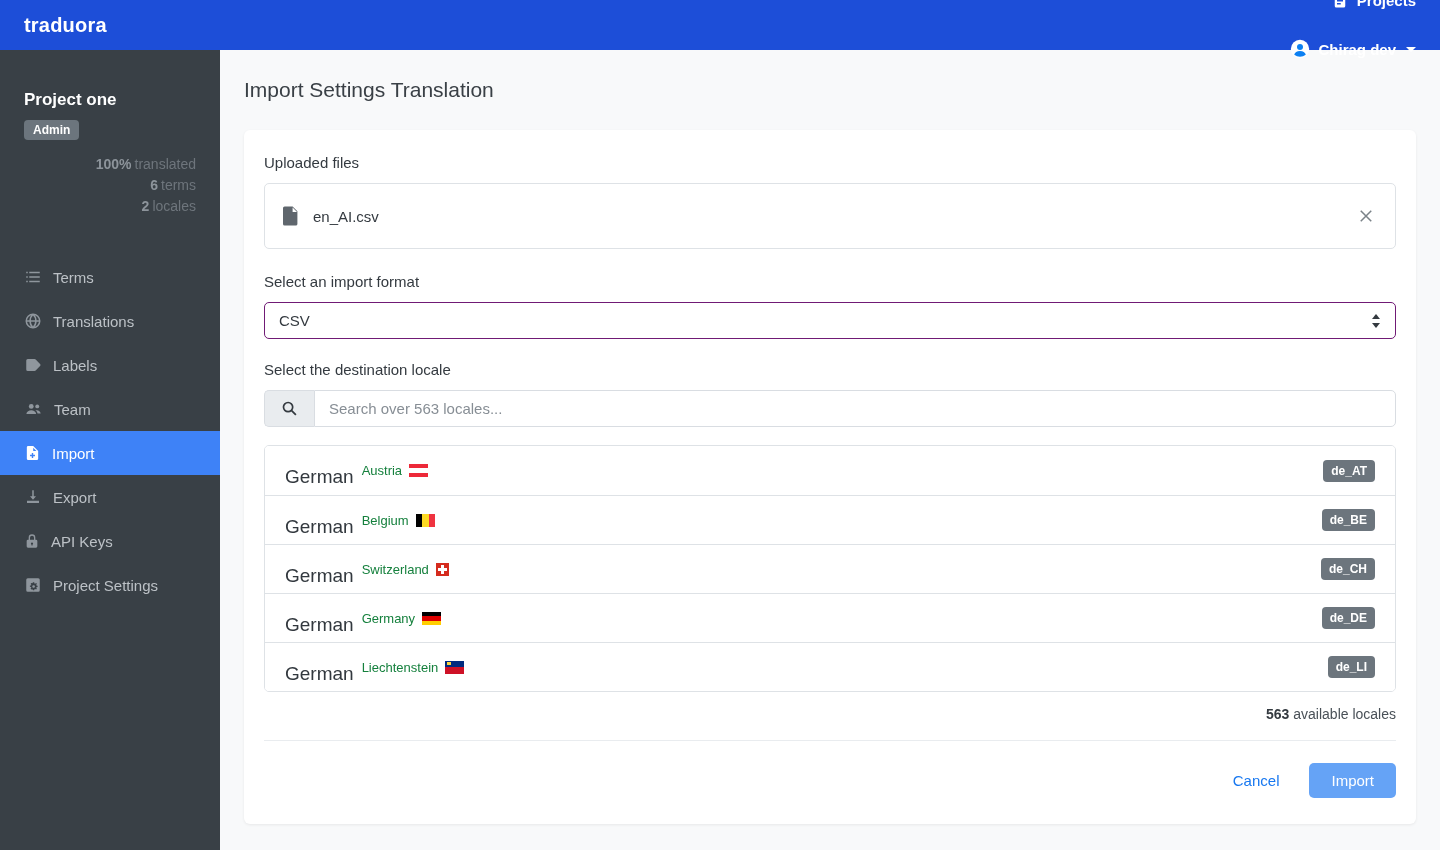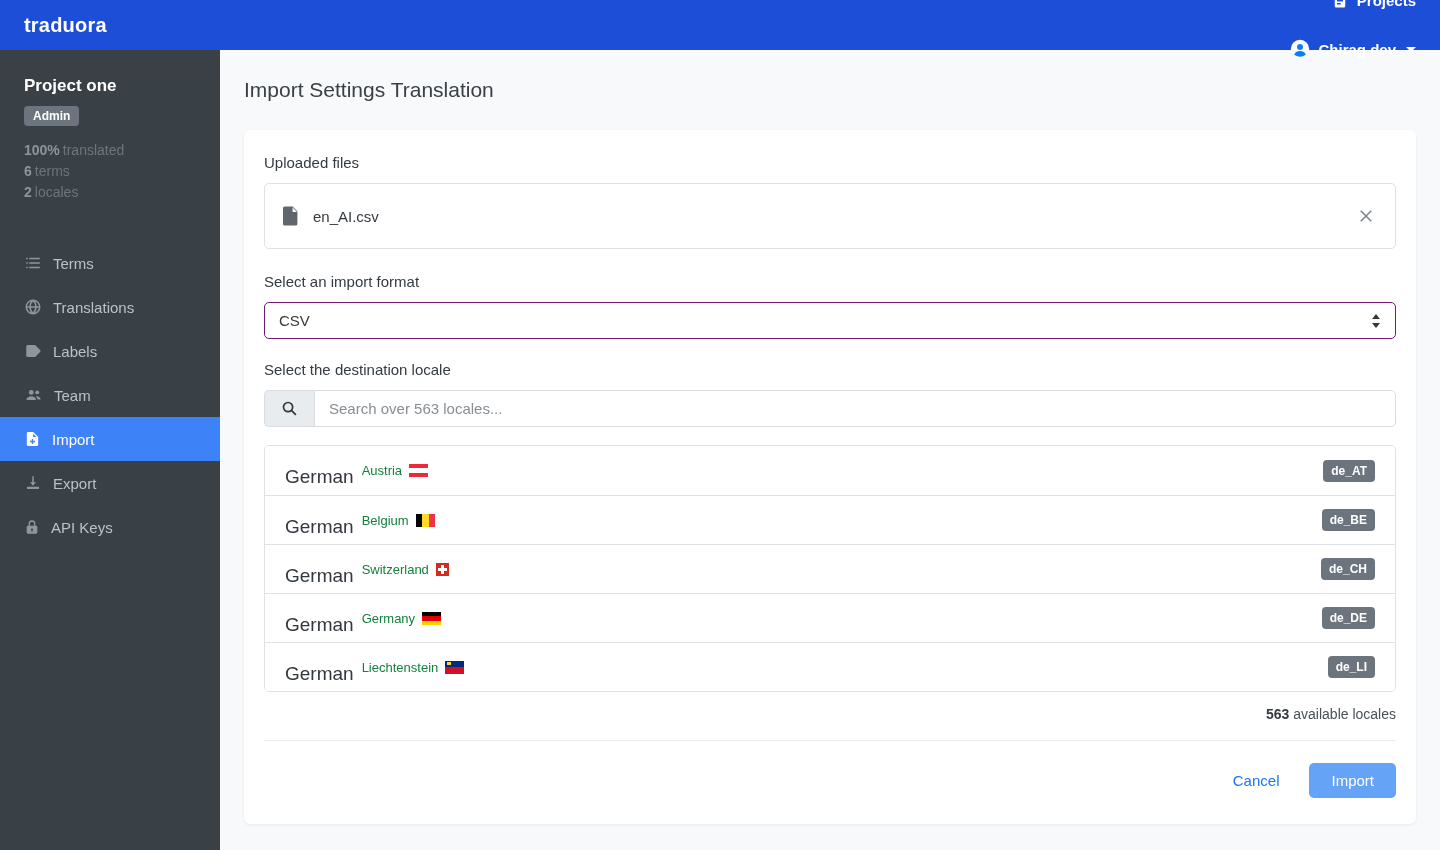--- a/index.html
+++ b/index.html
@@ -32,28 +32,28 @@
   }
 
   
   .layout { display: flex; height: 800px; }
 
   
   .sidebar {
     width: 220px; background: #394046; color: #bcc1c6; flex-shrink: 0;
     display: flex; flex-direction: column;
   }
-  .sb-head { padding: 26px 24px 0 24px; }
+  .sb-head { padding: 40px 24px 0 24px; }
   .sb-project { color: #fff; font-size: 17px; font-weight: bold; }
   .sb-badge {
     display: inline-block; margin-top: 10px;
     background: #6c757d; color: #fff; font-size: 12px; font-weight: bold;
     padding: 3px 9px; border-radius: 4px;
   }
-  .sb-stats { margin-top: 14px; font-size: 14px; line-height: 21px; color: #6e757c; }
+  .sb-stats { margin-top: 14px; font-size: 14px; line-height: 21px; color: #6e757c; text-align: right; }
   .sb-stats b { color: #8d949b; font-weight: bold; margin-right: 3px; }
   .sb-menu { margin-top: 38px; }
   .sb-item {
     height: 44px; display: flex; align-items: center; gap: 11px;
     padding: 0 24px; font-size: 15px; cursor: pointer;
   }
   .sb-item svg { flex-shrink: 0; }
   .sb-item .ic { color: #8f969d; display: flex; }
   .sb-item.active { background: #3e82f7; color: #fff; }
   .sb-item.active .ic { color: #fff; }
@@ -238,20 +238,28 @@
         <span>Export</span>
       </div>
       <div class="sb-item">
         <span class="ic">
           <svg width="16" height="18" viewBox="0 0 24 24" fill="currentColor">
               <path d="M12 2a5 5 0 0 0-5 5v3H6a2 2 0 0 0-2 2v8a2 2 0 0 0 2 2h12a2 2 0 0 0 2-2v-8a2 2 0 0 0-2-2h-1V7a5 5 0 0 0-5-5zm-3 8V7a3 3 0 1 1 6 0v3H9zm3 4.2a1.6 1.6 0 0 1 .8 3v1.6h-1.6v-1.6a1.6 1.6 0 0 1 .8-3z"></path>
             </svg>
         </span>
         <span>API Keys</span>
       </div>
+      <div class="sb-item">
+        <span class="ic">
+          <svg width="18" height="18" viewBox="0 0 24 24" fill="currentColor">
+              <path d="M5 3h14a2 2 0 0 1 2 2v14a2 2 0 0 1-2 2H5a2 2 0 0 1-2-2V5a2 2 0 0 1 2-2zm7 5.2l-.9 1.3-1.5-.3-.8 1.4 1 1.2-.4.7-1.5.3v1.6l1.5.3.4.7-1 1.2.8 1.4 1.5-.3.9 1.3h1.6l.4-1.5.8-.3 1.3.9 1.1-1.1-.9-1.3.3-.8 1.5-.4v-1.6l-1.5-.4-.3-.8.9-1.3-1.1-1.1-1.3.9-.8-.3-.4-1.5H12zm.8 4a1.8 1.8 0 1 1 0 3.6 1.8 1.8 0 0 1 0-3.6z"></path>
+            </svg>
+        </span>
+        <span>Project Settings</span>
+      </div>
     </nav>
   </aside>
 
   <main class="main">
     <h1 class="page-title">Import Settings Translation</h1>
 
     <section class="card">
       <div class="field-label">Uploaded files</div>
 
       <div class="file-row">

